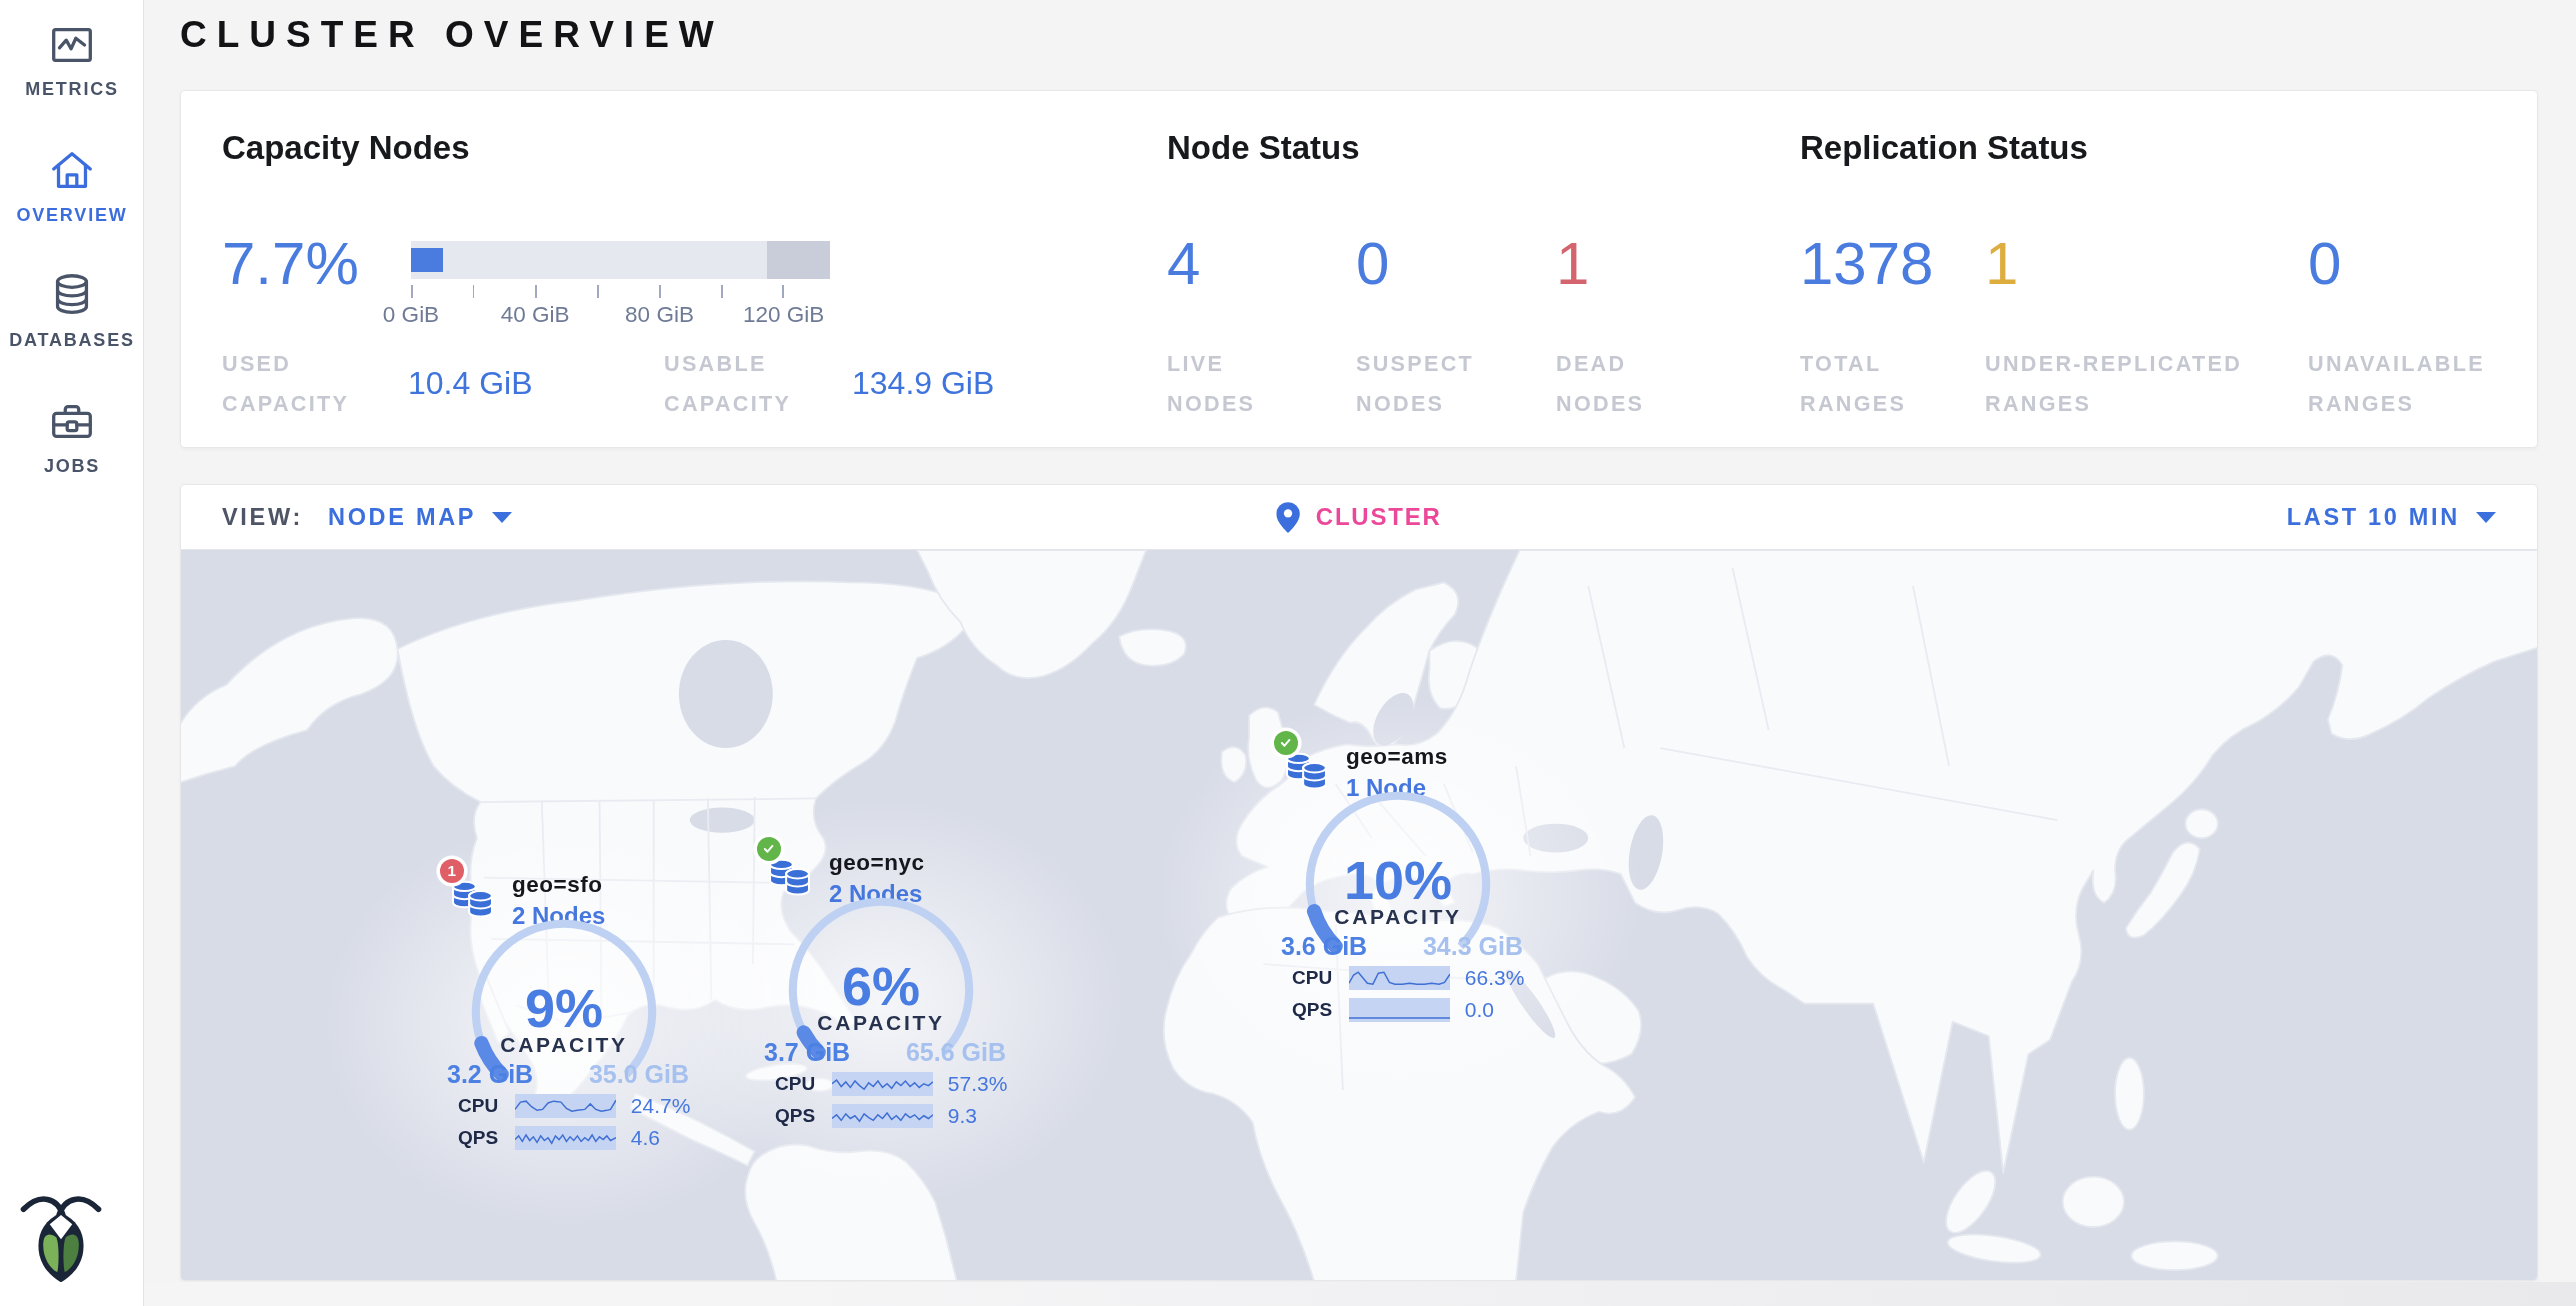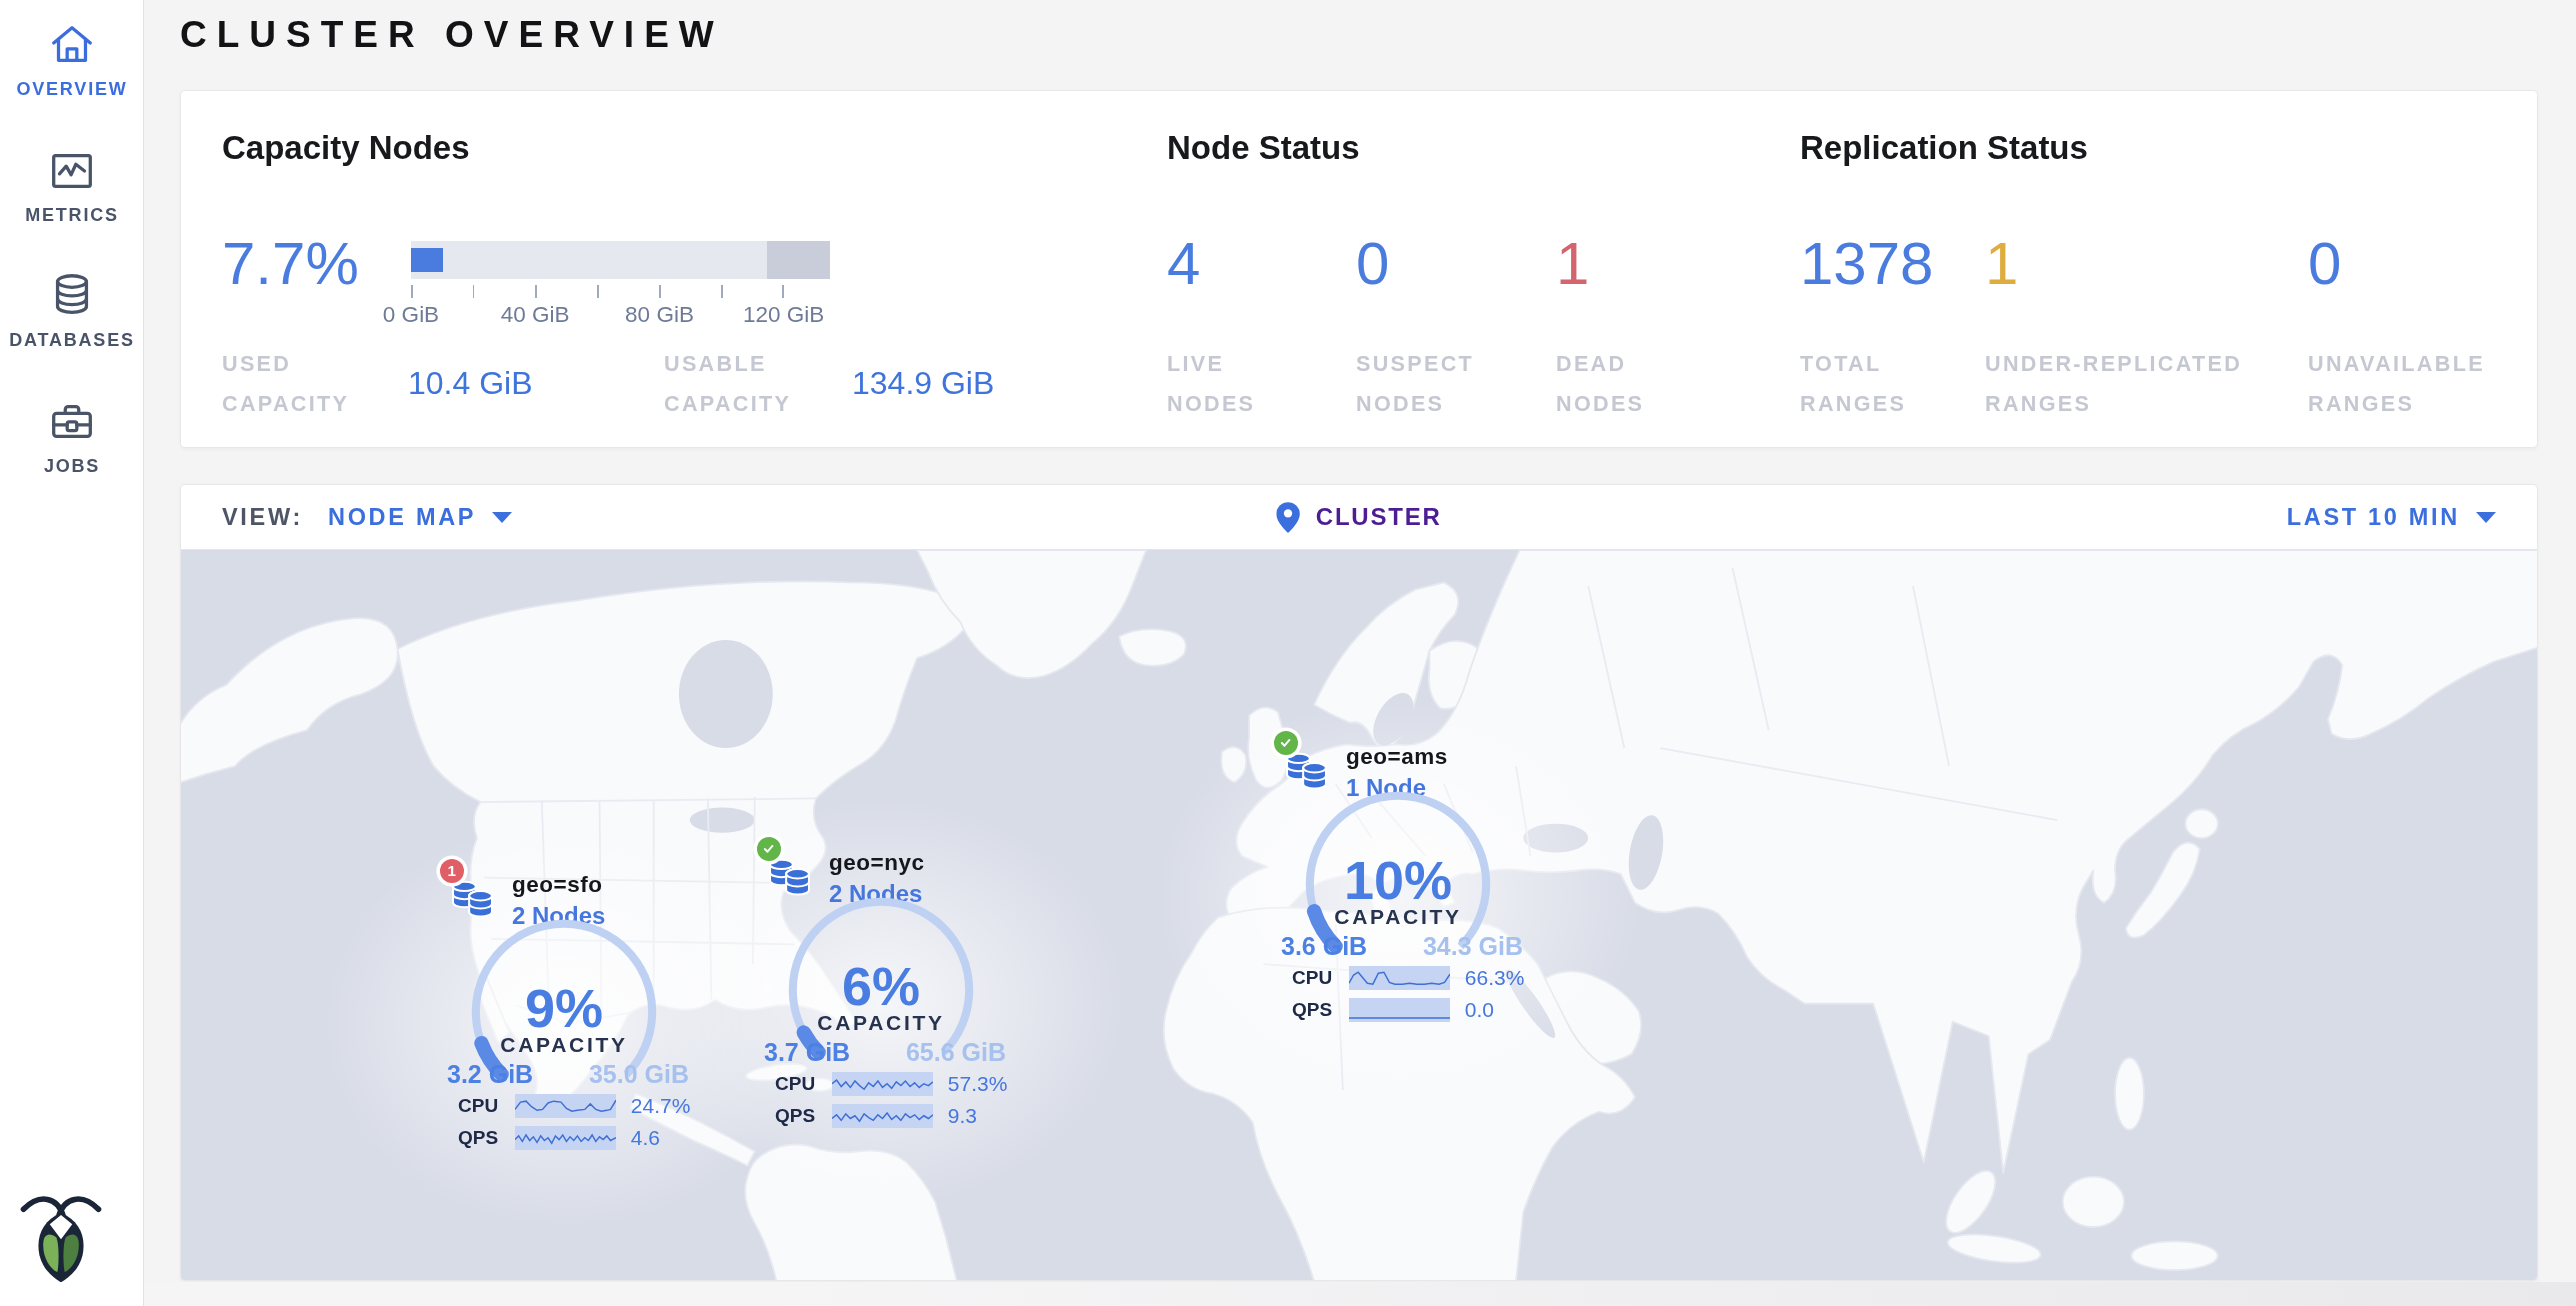--- a/index.html
+++ b/index.html
@@ -54,21 +54,21 @@
     display:flex; align-items:center; padding:0 41px; }
   .tb-view-label { font-size:23.5px; letter-spacing:2.7px; font-weight:600; color:#4d5566; }
   .tb-view-value { font-size:23.5px; letter-spacing:2.7px; font-weight:700; color:#3b6fdd;
     margin-left:25px; cursor:pointer; }
   .caret { display:inline-block; width:0; height:0; border-left:10px solid transparent;
     border-right:10px solid transparent; border-top:11.7px solid #3b6fdd; margin-left:16px;
     vertical-align:middle; }
   .tb-center { position:absolute; left:50%; transform:translateX(-50%); display:flex;
     align-items:center; }
   .tb-center .pin { width:23.5px; height:31px; margin-right:16px; }
-  .tb-center-label { font-size:24px; letter-spacing:1.8px; font-weight:600; color:#4c1d95; }
+  .tb-center-label { font-size:24px; letter-spacing:1.8px; font-weight:600; color:#ec4899; }
   .tb-right { margin-left:auto; display:flex; align-items:center; cursor:pointer; }
   .tb-time { font-size:23.5px; letter-spacing:2.7px; font-weight:700; color:#3b6fdd; }
 
   .map-area { position:relative; width:2358px; height:731px; background:#d8dce7; overflow:hidden; }
   .map-svg { position:absolute; left:0; top:0; width:2358px; height:731px; }
   .glow { position:absolute; width:505px; height:424px; transform:translate(-50%,-50%);
     background:radial-gradient(ellipse at center, rgba(255,255,255,0.75) 0%,
       rgba(255,255,255,0) 68%); pointer-events:none; }
 
   
@@ -104,38 +104,38 @@
   .metric-value { margin-left:14.4px; font-size:21px; font-weight:400; color:#4577de;
     white-space:nowrap; }
 
   .bottom-strip { position:absolute; left:0; top:1282px; width:2576px; height:24px;
     background:linear-gradient(90deg,#f5f5f6 30%, #efeff1 65%, #e9e9ec 100%); }
 </style>
 </head>
 <body>
 
 <div class="sidebar">
+  <div class="nav-item">
+    <span class="nicon">
+      <svg viewBox="0 0 54 54">
+          <rect x="8" y="12" width="38" height="32" rx="2"></rect>
+          <polyline points="14,31 21,23 26,32 31,21 40,28"></polyline>
+        </svg>
+    </span>
+    <span class="nlabel">METRICS</span>
+  </div>
   <div class="nav-item active">
     <span class="nicon">
       <svg viewBox="0 0 54 54">
           <path d="M8,26 L27,10 L46,26"></path>
           <path d="M13,22 V44 H41 V22"></path>
           <path d="M22,44 V32 M22,32 H32 M32,32 V44"></path>
         </svg>
     </span>
     <span class="nlabel">OVERVIEW</span>
-  </div>
-  <div class="nav-item">
-    <span class="nicon">
-      <svg viewBox="0 0 54 54">
-          <rect x="8" y="12" width="38" height="32" rx="2"></rect>
-          <polyline points="14,31 21,23 26,32 31,21 40,28"></polyline>
-        </svg>
-    </span>
-    <span class="nlabel">METRICS</span>
   </div>
   <div class="nav-item">
     <span class="nicon">
       <svg viewBox="0 0 54 54">
           <ellipse cx="27" cy="13" rx="15" ry="6"></ellipse>
           <path d="M12,13 V39"></path>
           <path d="M42,13 V39"></path>
           <path d="M12,39 a15,6 0 0 0 30,0"></path>
           <path d="M12,22 a15,6 0 0 0 30,0"></path>
           <path d="M12,31 a15,6 0 0 0 30,0"></path>

